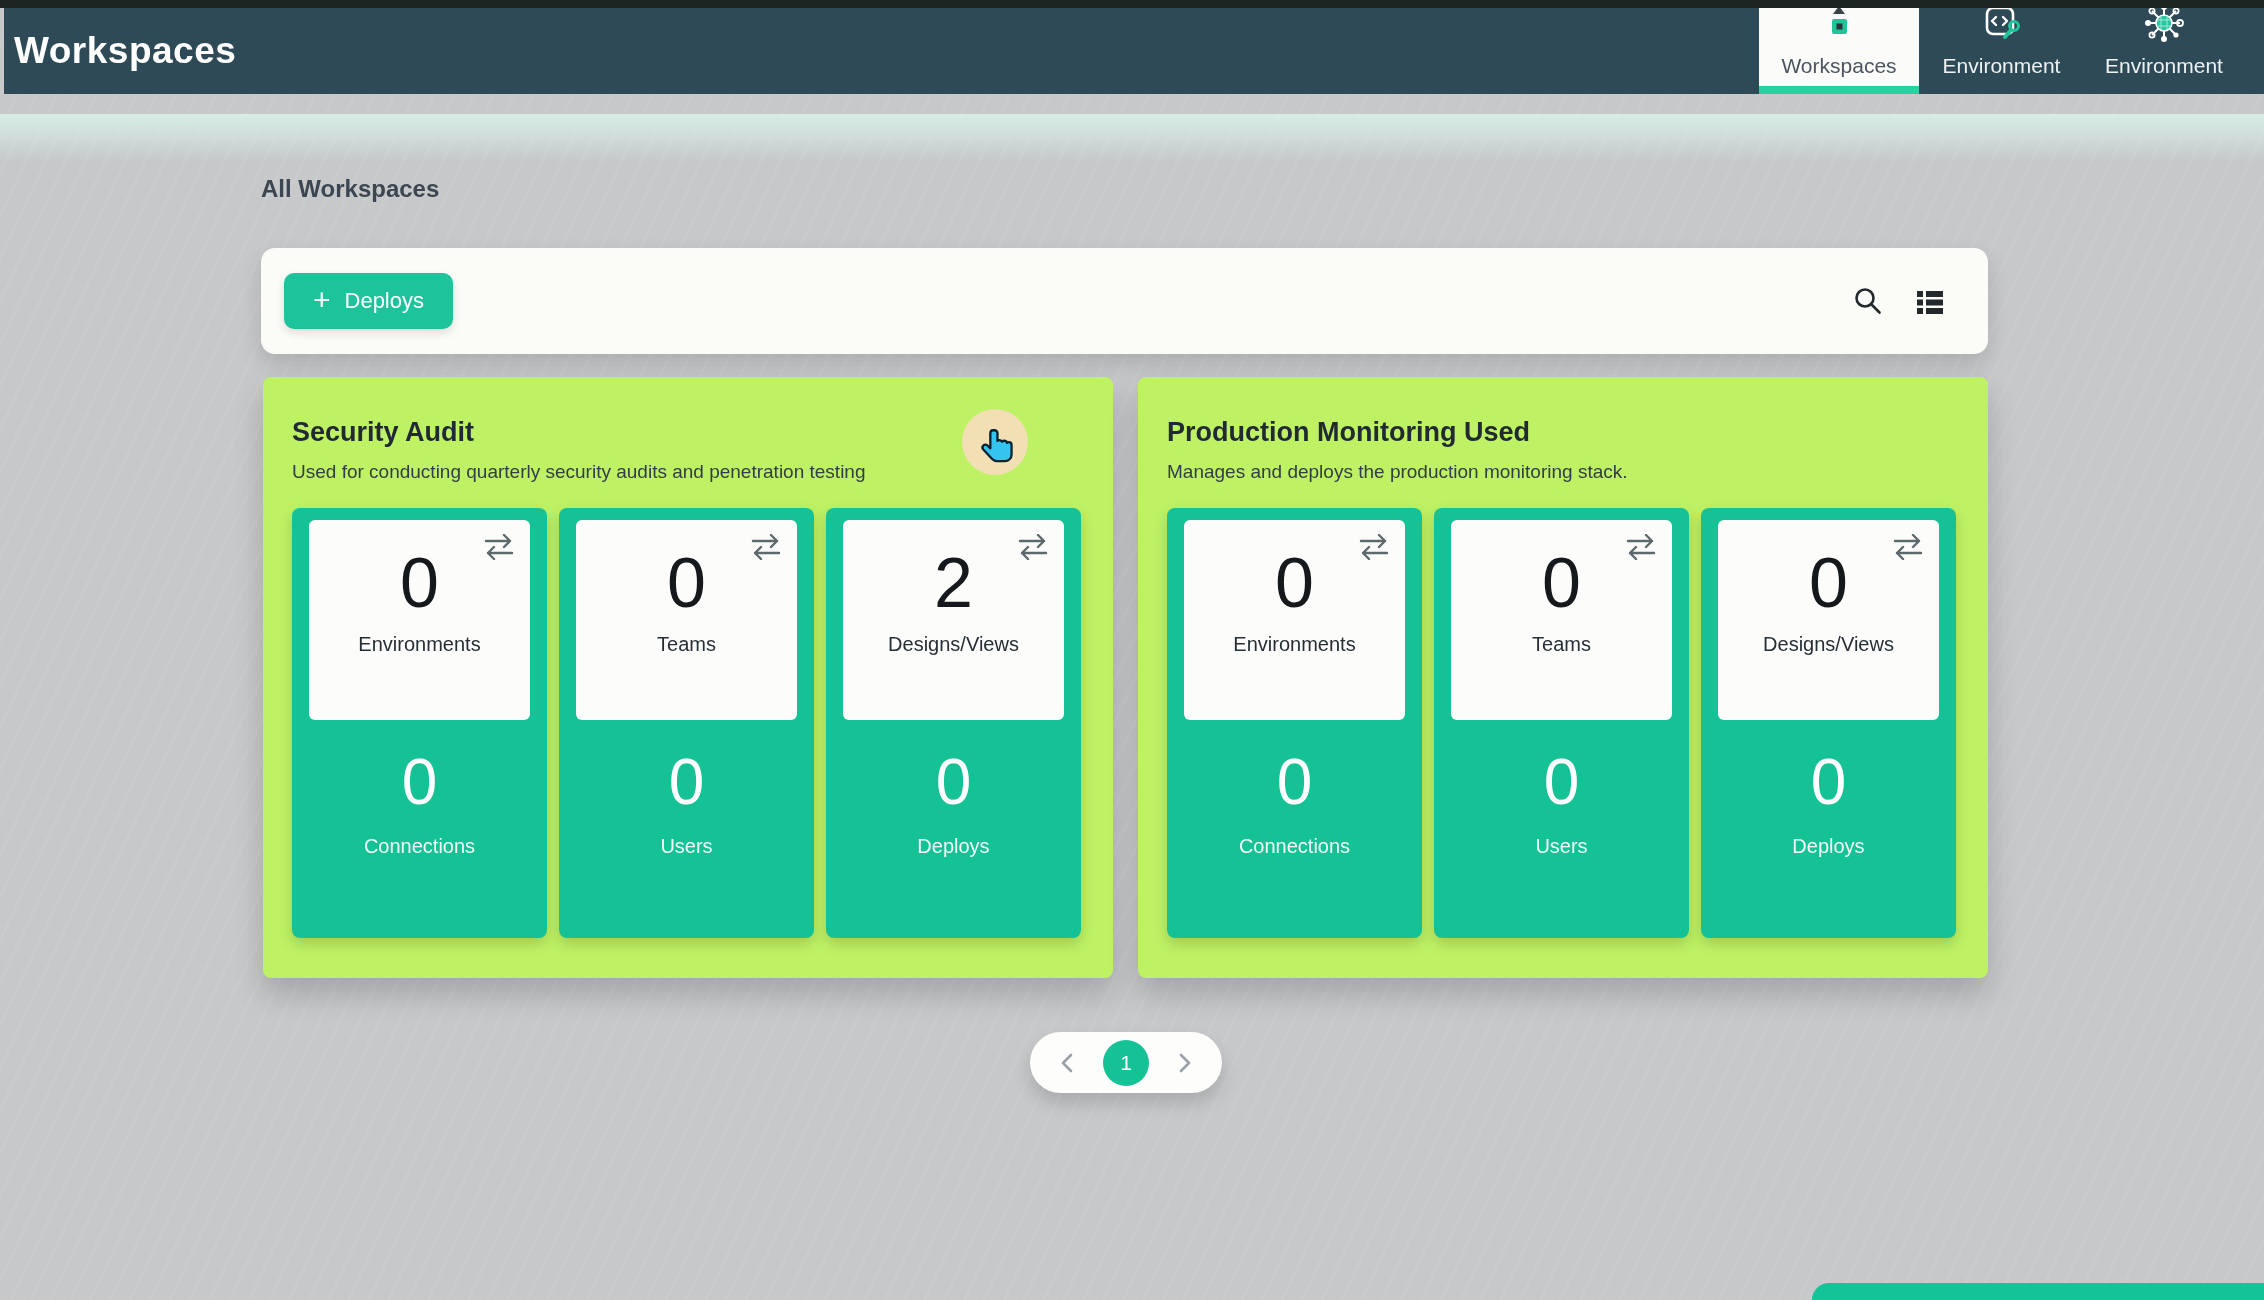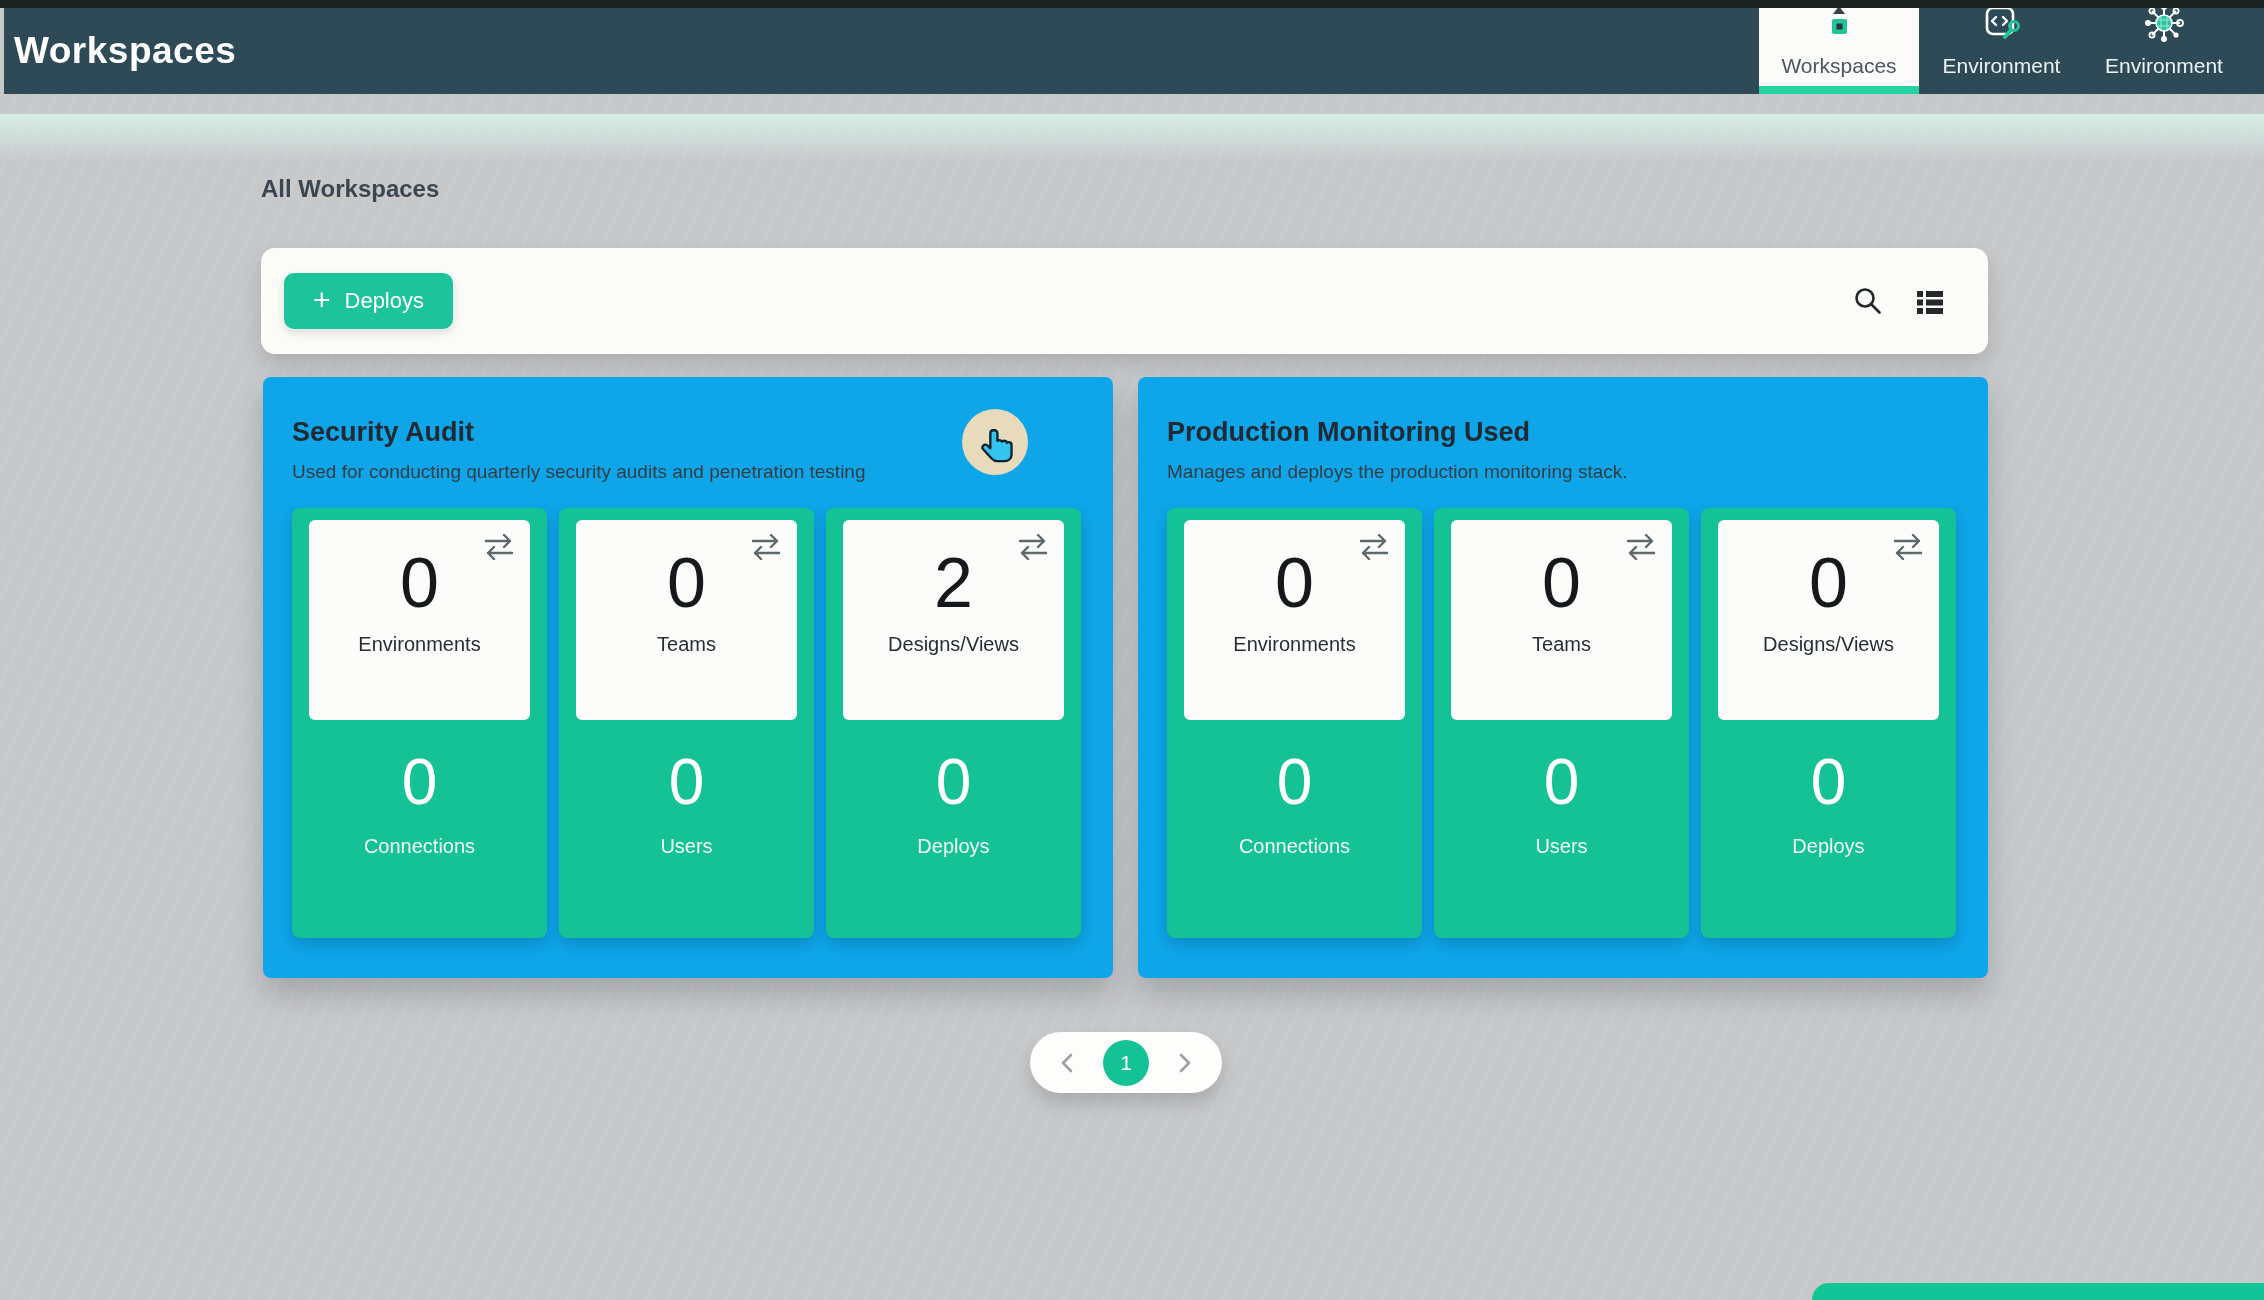--- a/index.html
+++ b/index.html
@@ -66,21 +66,21 @@
     box-shadow: 0 4px 10px rgba(0,0,0,0.12);
   }
   .create-plus { font-size: 30px; font-weight: 400; line-height: 1; margin-top: -3px; }
   .toolbar-icon { position: absolute; top: 50%; transform: translateY(-50%); cursor: pointer; display: flex; }
   .search-pos { right: 103px; }
   .list-pos { right: 41px; }
 
   
   .card {
     position: absolute; top: 377px; width: 850px; height: 601px;
-    background: #0ea5e9; border-radius: 8px; box-shadow: 0 16px 30px rgba(0,0,0,0.18); z-index: 5; padding-left: 48px;
+    background: #bef264; border-radius: 8px; box-shadow: 0 16px 30px rgba(0,0,0,0.18); z-index: 5; padding-left: 48px;
   }
   .card-1 { left: 263px; }
   .card-2 { left: 1138px; }
   .card-title { position: absolute; left: 29px; top: 40px; font-size: 27px; font-weight: 600; color: #212a32; }
   .card-desc { position: absolute; left: 29px; top: 84px; font-size: 19px; color: #333d45; }
 
   .tile {
     position: absolute; top: 131px; width: 255px; height: 430px;
     background: #15c296; border-radius: 8px; box-shadow: 0 6px 14px rgba(0,0,0,0.16);
   }

